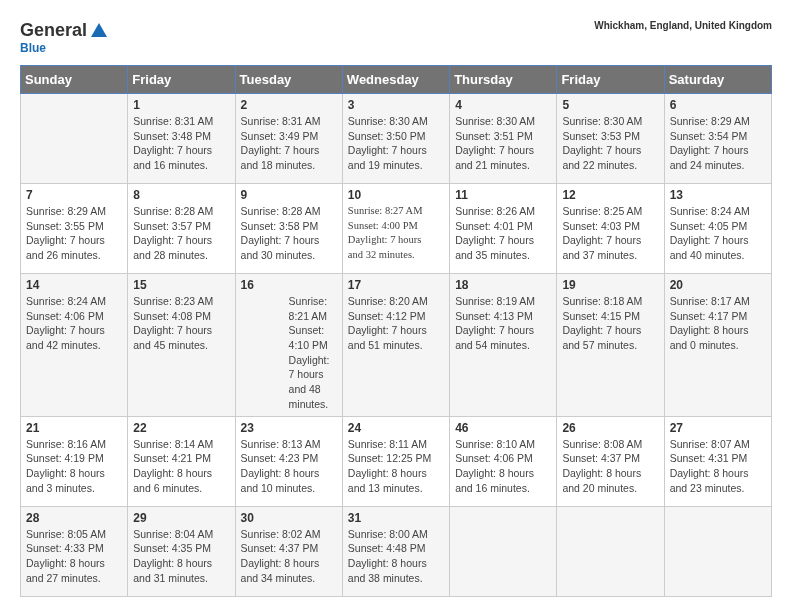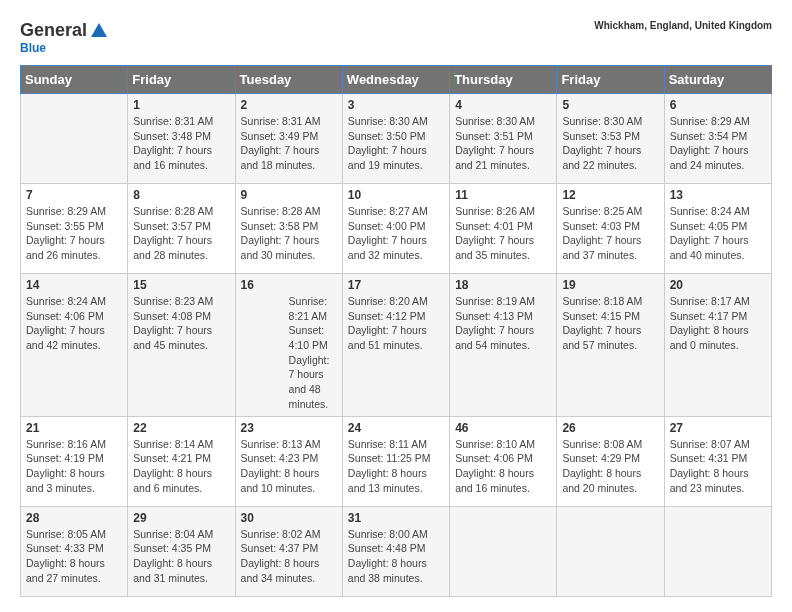--- a/index.html
+++ b/index.html
@@ -186,21 +186,21 @@
         </td>
         <td>
           <span class="day-num">9</span>
           <div class="cell-content" style="white-space: pre-line;">Sunrise: 8:28 AM
 Sunset: 3:58 PM
 Daylight: 7 hours
 and 30 minutes.</div>
         </td>
         <td>
           <span class="day-num">10</span>
-          <div class="cell-content" style="white-space: pre-line;">Sunrise: 8:27 AM
+          <div class="cell-content" style="white-space: pre-line; font-family: Liberation Serif, serif;">Sunrise: 8:27 AM
 Sunset: 4:00 PM
 Daylight: 7 hours
 and 32 minutes.</div>
         </td>
         <td>
           <span class="day-num">11</span>
           <div class="cell-content" style="white-space: pre-line;">Sunrise: 8:26 AM
 Sunset: 4:01 PM
 Daylight: 7 hours
 and 35 minutes.</div>
@@ -289,35 +289,35 @@
         <td>
           <span class="day-num">23</span>
           <div class="cell-content" style="white-space: pre-line;">Sunrise: 8:13 AM
 Sunset: 4:23 PM
 Daylight: 8 hours
 and 10 minutes.</div>
         </td>
         <td>
           <span class="day-num">24</span>
           <div class="cell-content" style="white-space: pre-line;">Sunrise: 8:11 AM
-Sunset: 11:25 PM
+Sunset: 12:25 PM
 Daylight: 8 hours
 and 13 minutes.</div>
         </td>
         <td>
           <span class="day-num">46</span>
           <div class="cell-content" style="white-space: pre-line;">Sunrise: 8:10 AM
 Sunset: 4:06 PM
 Daylight: 8 hours
 and 16 minutes.</div>
         </td>
         <td>
           <span class="day-num">26</span>
           <div class="cell-content" style="white-space: pre-line;">Sunrise: 8:08 AM
-Sunset: 4:29 PM
+Sunset: 4:37 PM
 Daylight: 8 hours
 and 20 minutes.</div>
         </td>
         <td>
           <span class="day-num">27</span>
           <div class="cell-content" style="white-space: pre-line;">Sunrise: 8:07 AM
 Sunset: 4:31 PM
 Daylight: 8 hours
 and 23 minutes.</div>
         </td>

